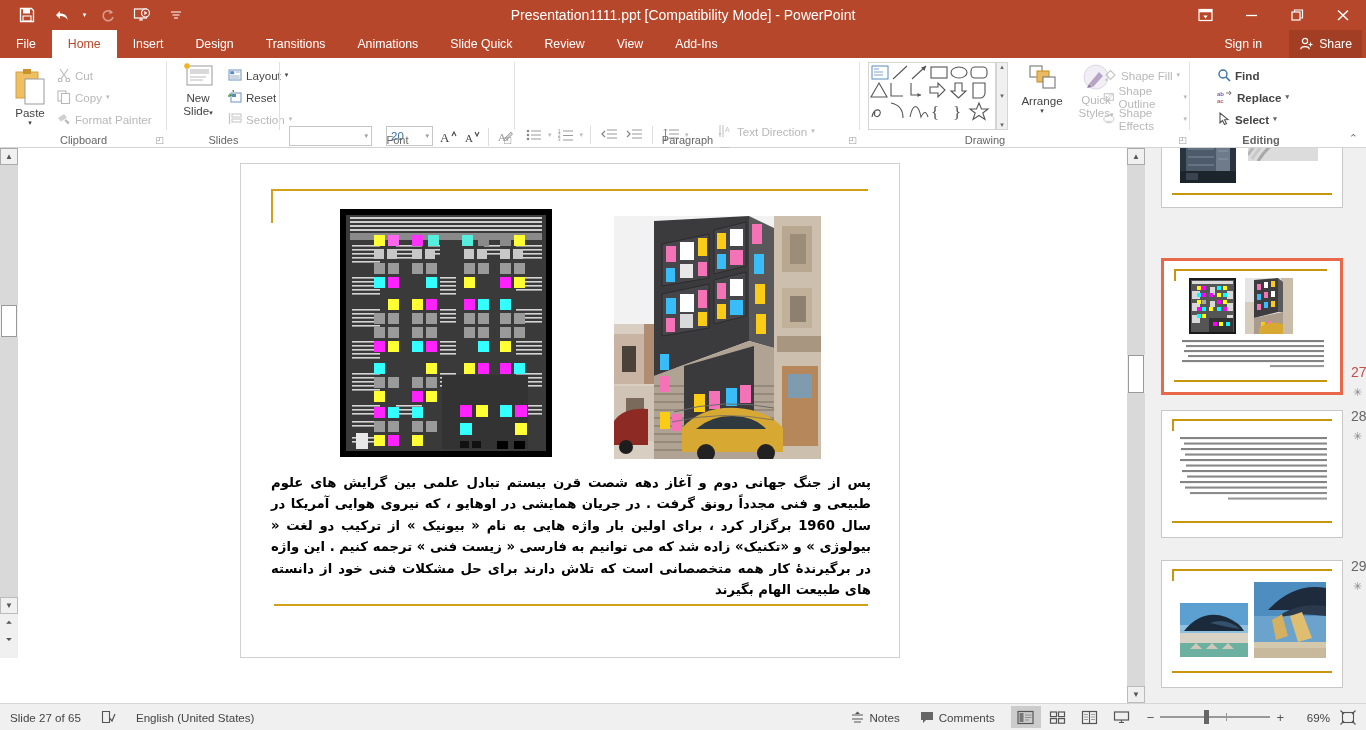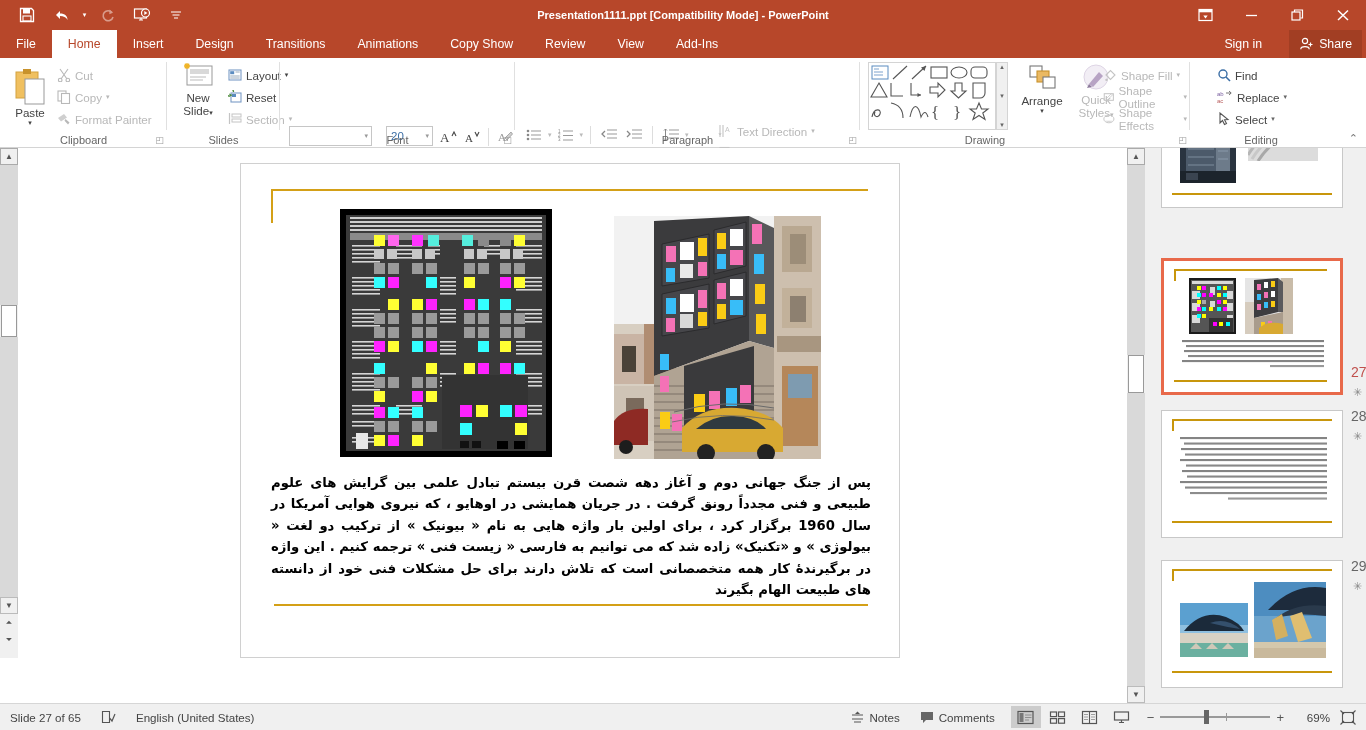--- a/index.html
+++ b/index.html
@@ -17,21 +17,21 @@
   }
   .qat { display: flex; align-items: center; padding-left: 10px; gap: 0px; }
   .qat-btn {
     width: 34px; height: 26px; display: flex; align-items: center; justify-content: center;
     color: #fff;
   }
   .qat-btn.dim { color: #d99c8c; }
   .qat-arrow { width: 13px; height: 26px; display:flex; align-items:center; justify-content:center; color:#fff; font-size:7px; }
   .title-text {
     position: absolute; left: 0; width: 1366px; text-align: center;
-    color: #fff; font-size: 11px; pointer-events: none; font-weight: bold;
+    color: #fff; font-size: 14px; pointer-events: none;
   }
   .win-ctrls { position: absolute; right: 0; top: 0; height: 30px; display: flex; align-items: center; }
   .win-btn { width: 46px; height: 30px; display: flex; align-items: center; justify-content: center; color: #fff; }
 
   
   .tabbar {
     position: absolute; top: 30px; left: 0; width: 1366px; height: 28px;
     background: #b7472a; display: flex; align-items: stretch;
   }
   .tab {
@@ -238,21 +238,21 @@
   </div>
 </div>
 
 <div class="tabbar">
   <div class="tab">File</div>
   <div class="tab active">Home</div>
   <div class="tab">Insert</div>
   <div class="tab">Design</div>
   <div class="tab">Transitions</div>
   <div class="tab">Animations</div>
-  <div class="tab">Copy Show</div>
+  <div class="tab">Slide Quick</div>
   <div class="tab">Review</div>
   <div class="tab">View</div>
   <div class="tab">Add-Ins</div>
   <div class="signin">Sign in</div>
   <div class="share">
     <span>
       <svg width="15" height="14" viewBox="0 0 15 14">
           <circle cx="6" cy="4" r="2.6" fill="none" stroke="#fff" stroke-width="1.2"></circle>
           <path d="M1.8 12.2 C1.8 8.8 10.2 8.8 10.2 12.2" fill="none" stroke="#fff" stroke-width="1.2"></path>
           <path d="M11.5 5.5 v4 M9.5 7.5 h4" stroke="#fff" stroke-width="1.2"></path>
@@ -590,21 +590,21 @@
           </svg>
         <span>Shape Effects</span>
         <span class="caret">▾</span>
       </div>
     </div>
     <div class="glabel" style="left:0;width:250px;">Drawing</div>
     <div class="dlg">◰</div>
     <div class="gdivider"></div>
   </div>
 
-  <div class="rgroup" style="left:1206px; width:110px;">
+  <div class="rgroup" style="left:1206px; width:110px;font-weight:bold;">
     <div style="position:absolute;left:8px;top:6px;">
       <div class="ico-btn enabled">
         <svg width="14" height="14" viewBox="0 0 14 14">
             <circle cx="6" cy="6" r="4" fill="none" stroke="#3b6ea5" stroke-width="1.4"></circle>
             <path d="M9 9 L13 13" stroke="#3b6ea5" stroke-width="1.6"></path>
           </svg>
         <span>Find</span>
       </div>
       <div class="ico-btn enabled">
         <svg width="16" height="14" viewBox="0 0 16 14">

